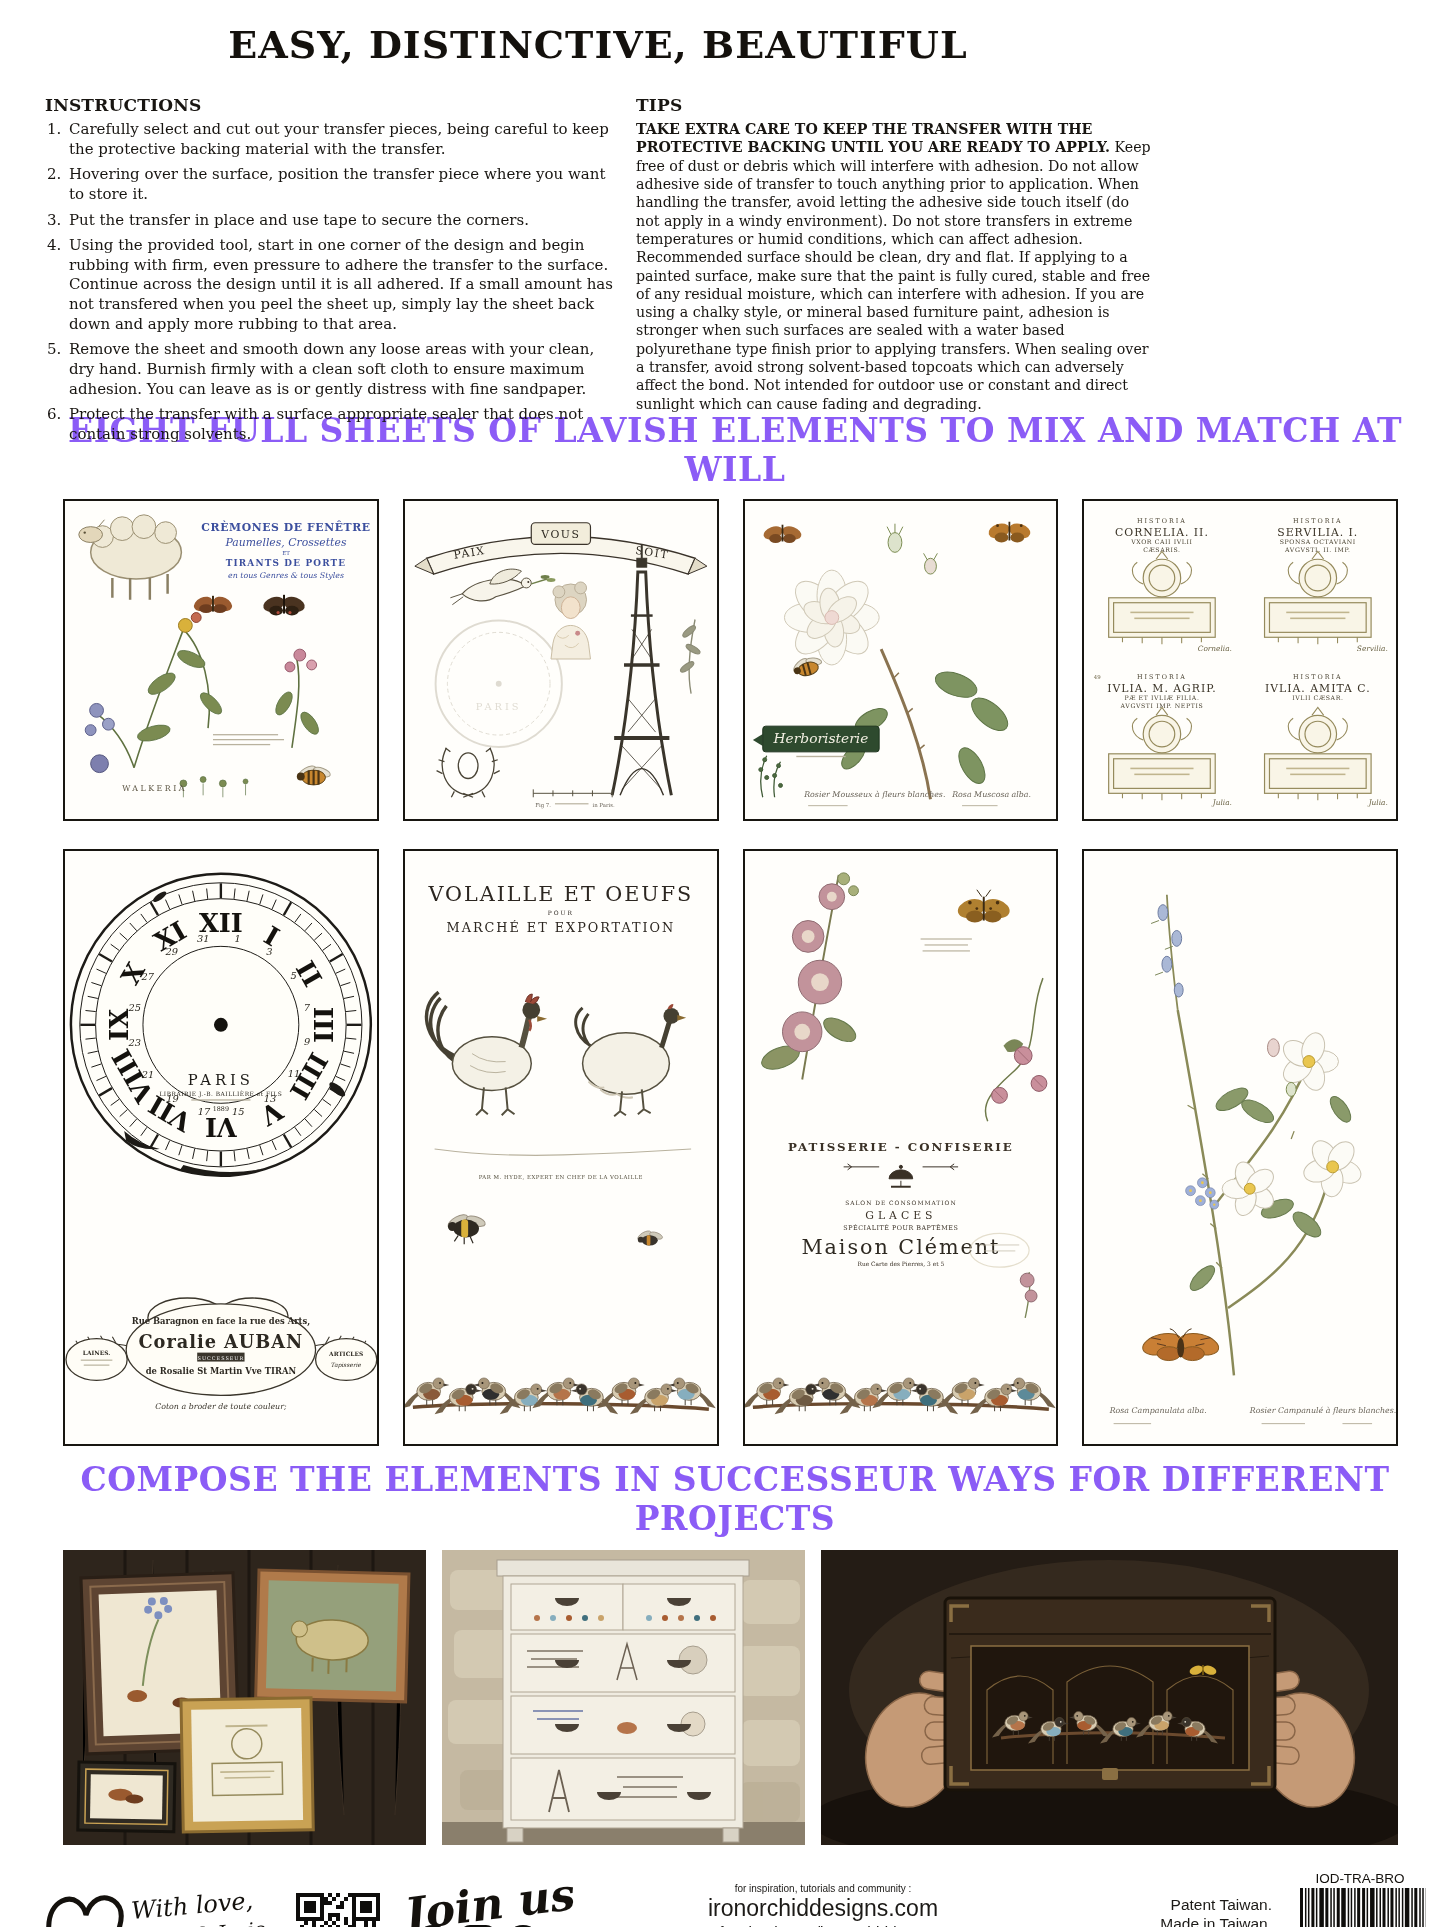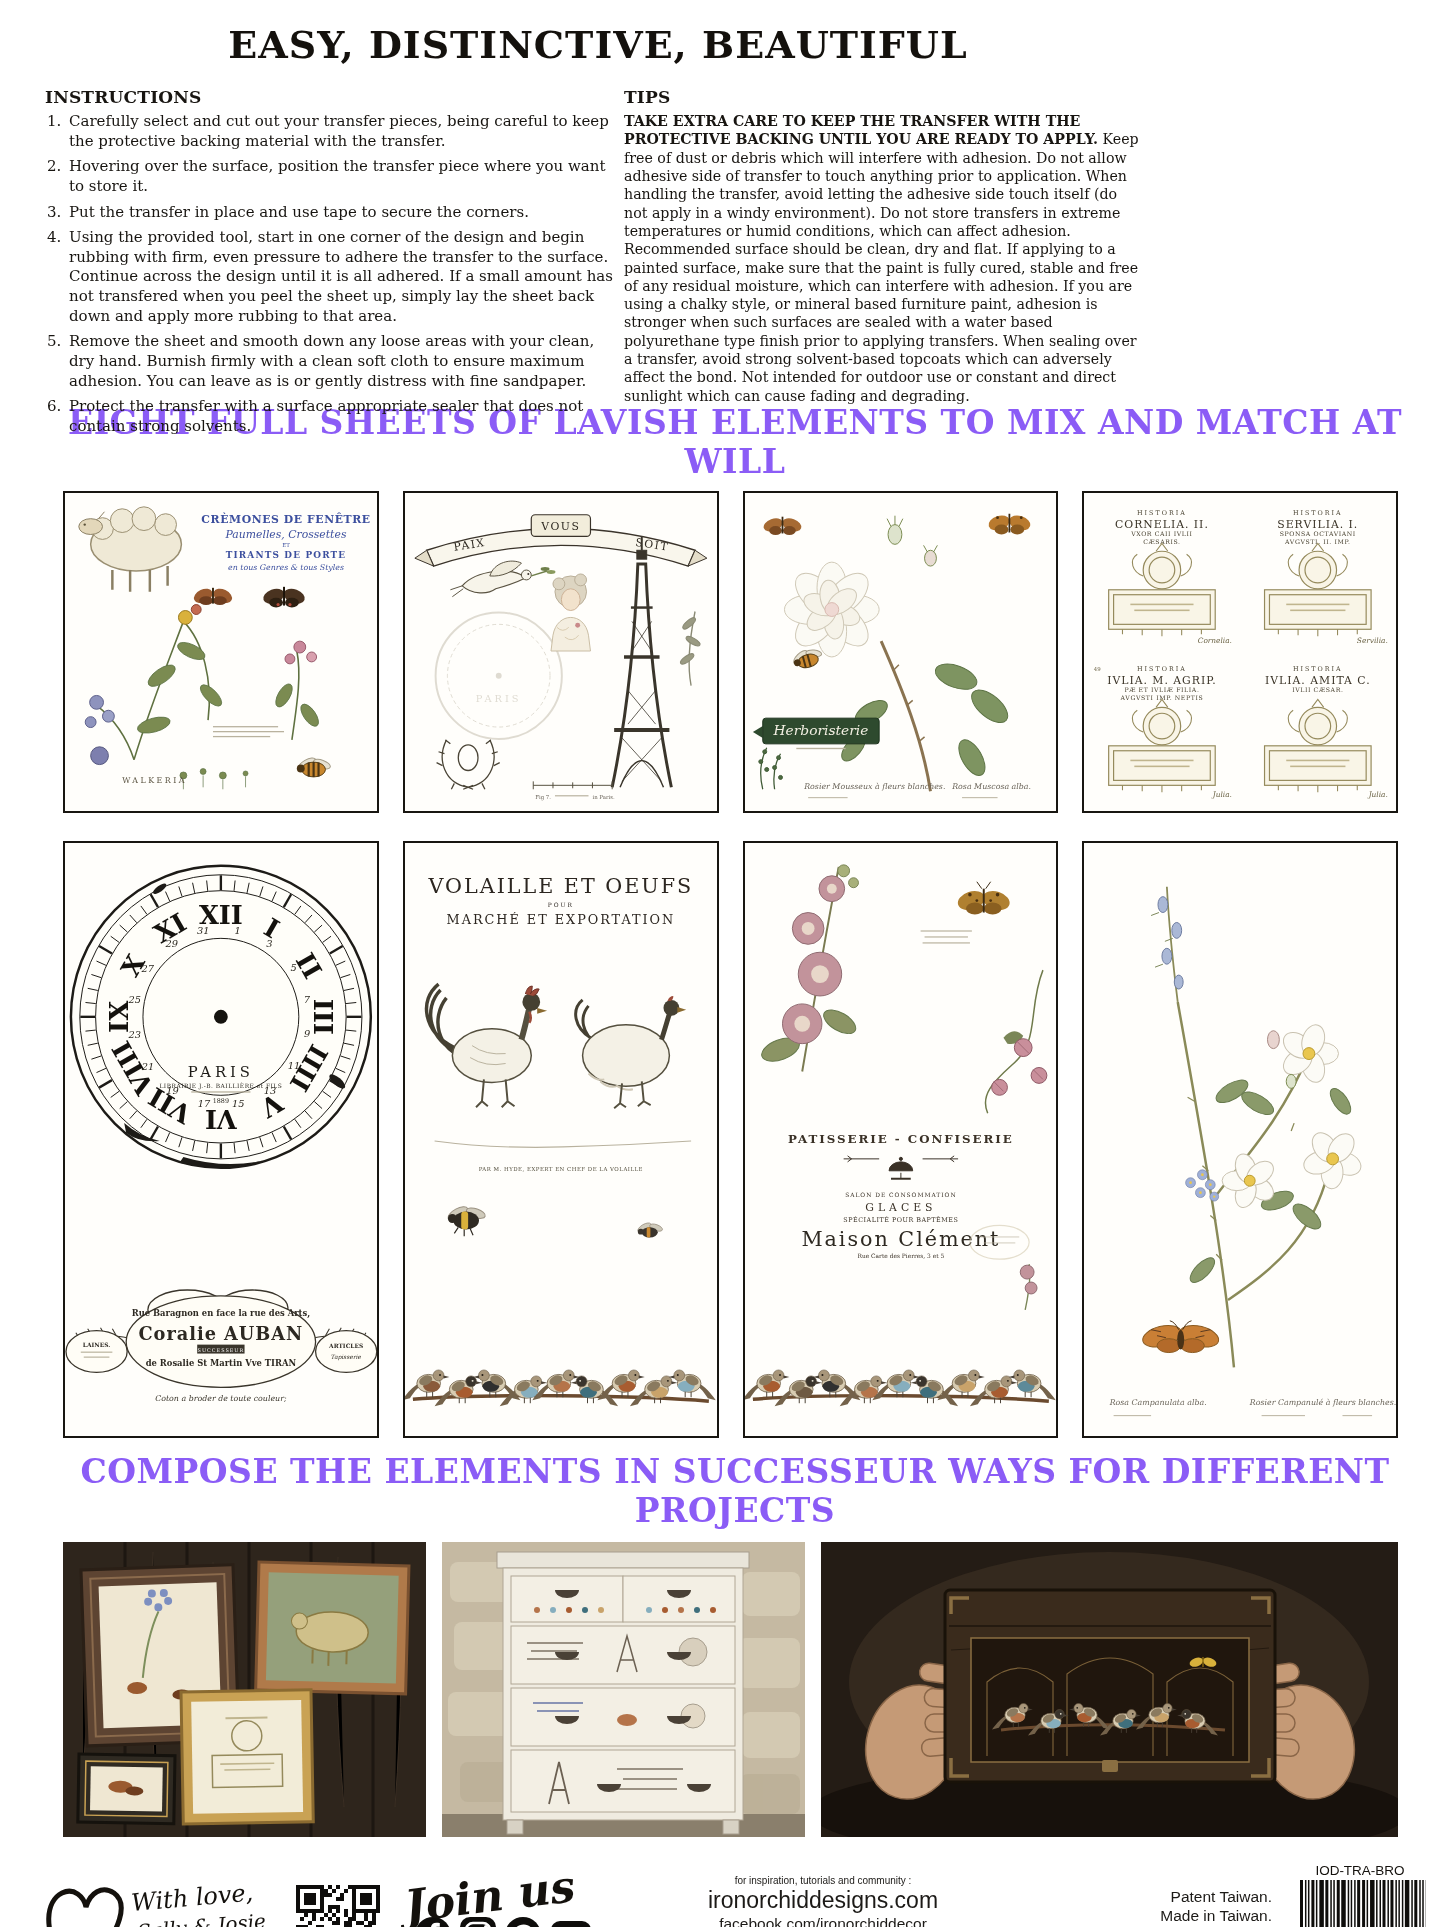--- a/index.html
+++ b/index.html
@@ -1,20 +1,20 @@
 <!DOCTYPE html>
 <html><head>
 <meta charset="utf-8">
 <style>
   html,body{margin:0;padding:0;background:#e8e8e8;}
   .page{width:1445px;height:1927px;background:#ffffff;position:relative;margin:0 auto;
         font-family:"DejaVu Serif",serif;color:#181511;overflow:hidden;padding-left:8px;}
   .top{width:1106px;margin:0 0 0 37px;padding-top:22px;}
   h1.title{margin:0;text-align:center;font-size:38px;letter-spacing:1px;font-weight:bold;color:#14110d;}
-  .cols{display:flex;gap:4px;margin-top:20px;height:302px;}
+  .cols{display:flex;gap:16px;margin-top:28px;height:302px;}
   .col-ins{width:575px;}
   .col-tips{width:515px;}
   .col-h{font-size:17px;font-weight:bold;margin:0 0 5px 0;letter-spacing:.2px;}
   ol.ins{margin:0;padding:0;list-style:none;counter-reset:n;font-size:15px;line-height:1.31;}
   ol.ins li{counter-increment:n;padding-left:24px;position:relative;margin-bottom:6px;}
   ol.ins li::before{content:counter(n) ".";position:absolute;left:2px;}
   .tips-p{margin:0;font-size:14.2px;line-height:1.29;text-align:left;}
   .tips-p strong{font-weight:bold;}
   h2.band{margin:14px 0 0 9px;text-align:center;font-size:33px;font-weight:600;letter-spacing:.5px;color:#8b5cf6;}
   .grid{margin:10px 55px 0 55px;display:grid;grid-template-columns:repeat(4,1fr);grid-template-rows:322px 597px;gap:28px 24px;}

